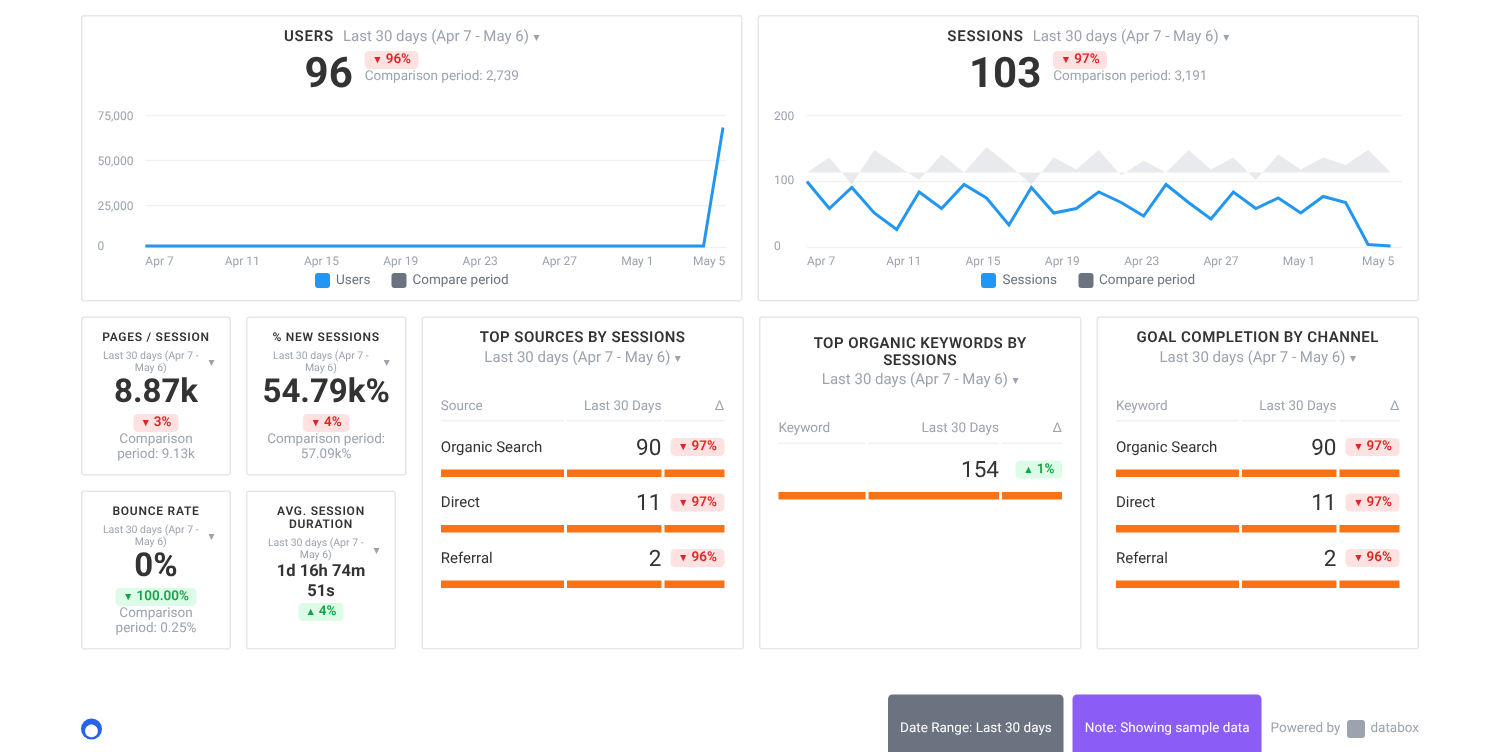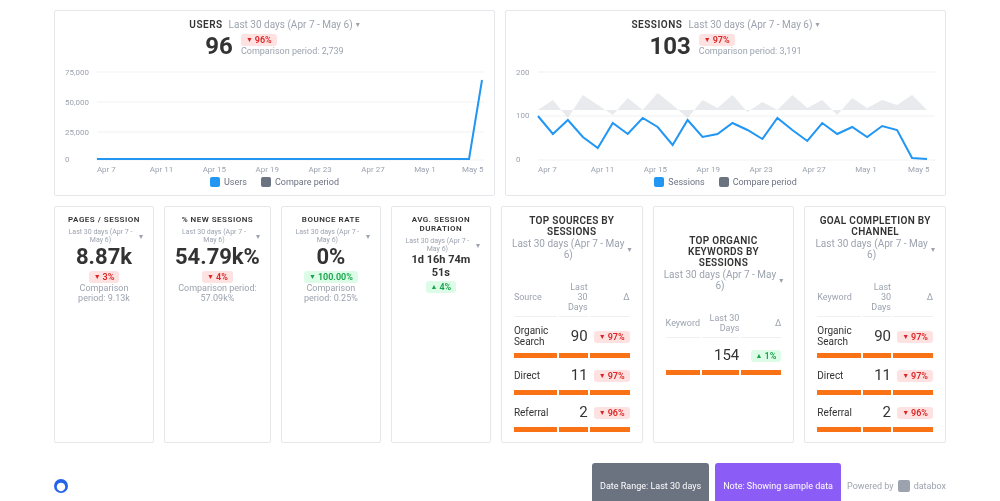--- a/index.html
+++ b/index.html
@@ -4,21 +4,21 @@
 <style>
 *{box-sizing:border-box;margin:0;padding:0;font-family:-apple-system,BlinkMacSystemFont,"Segoe UI",Roboto,sans-serif}
 body{background:#fff;width:1000px;height:501px;overflow:hidden;font-size:11px;color:#333}
 .dash{padding:10px 54px 0 54px}
 .row{display:flex;gap:10px;margin-bottom:10px}
 .card{background:#fff;border:1px solid #e5e7eb;border-radius:2px;padding:8px 10px}
 .hdr{display:flex;align-items:center;justify-content:center;gap:6px;margin-bottom:2px}
 .ttl{font-size:10px;font-weight:600;letter-spacing:.5px;color:#333}
 .range{font-size:10px;color:#9ca3af;display:inline-flex;align-items:center;gap:3px}
 .chv{font-size:8px;color:#9ca3af}
-.big{font-size:24px;font-weight:700;text-align:center}
+.big{font-size:28px;font-weight:700;text-align:center}
 .med{font-size:22px;font-weight:700}
 .badge{display:inline-flex;align-items:center;gap:2px;padding:1px 5px;border-radius:3px;font-size:9px;font-weight:600}
 .bad{background:#fee2e2;color:#dc2626}
 .good{background:#dcfce7;color:#16a34a}
 .sub{font-size:9px;color:#9ca3af}
 .valrow{display:flex;align-items:flex-start;justify-content:center;gap:8px}
 .chart{height:115px;position:relative}
 .chart svg{width:100%;height:100%}
 .axis text{fill:#9ca3af;font-size:8px}
 .grid line{stroke:#f1f1f1;stroke-width:1}
@@ -161,21 +161,21 @@
           </span>
       <span class="chk">
             <span class="box grey"></span>
             <span>Compare period</span>
           </span>
     </div>
   </div>
 </div>
 
 <div class="row">
-  <div style="flex:0 0 210px;display:flex;flex-direction:row;gap:10px">
+  <div style="flex:0 0 210px;display:flex;flex-direction:column;gap:10px">
     <div style="display:flex;gap:10px">
       <div class="card small-card">
         <div class="ttl">PAGES / SESSION</div>
         <div class="range" style="justify-content:center">
               <span>Last 30 days (Apr 7 - May 6)</span>
               <span class="chv">▾</span>
             </div>
         <div class="med">8.87k</div>
         <span class="badge bad">
               <span class="tri">▼</span>
@@ -265,21 +265,21 @@
               <td><span class="badge bad">
                   <span class="tri">▼</span>
                   <span>96%</span>
                 </span></td>
             </tr>
       </tbody>
     </table>
   </div>
 
   <div class="card" style="flex:1">
-    <div class="ctr" style="margin-top:20px">
+    <div class="ctr" style="margin-top:4px">
       <div class="kwt">TOP ORGANIC KEYWORDS BY SESSIONS</div>
       <span class="range">
             <span>Last 30 days (Apr 7 - May 6)</span>
             <span class="chv">▾</span>
           </span>
     </div>
     <table class="tbl">
       <thead>
             <tr>
               <th>Keyword</th>

